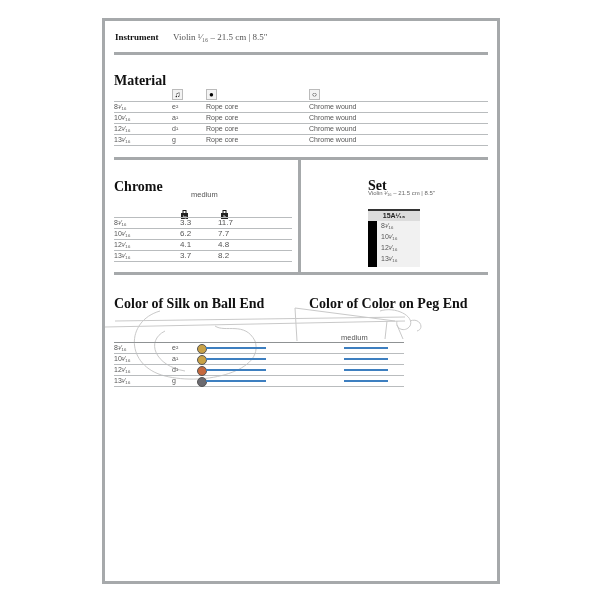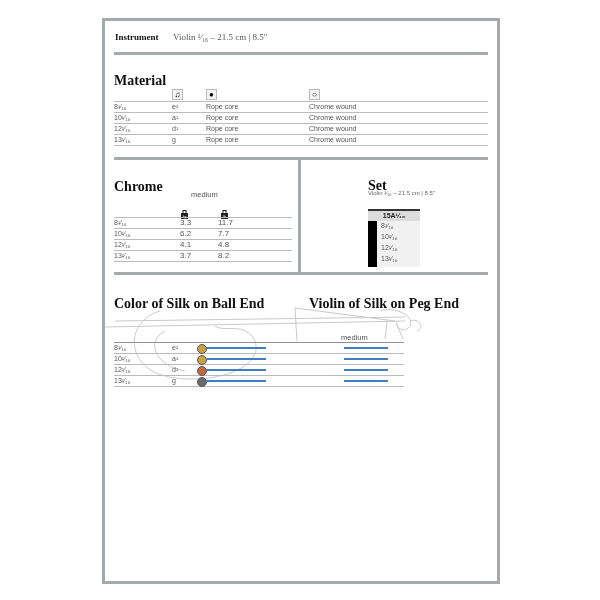--- a/index.html
+++ b/index.html
@@ -141,21 +141,21 @@
       <path d="M60 310 C 40 320, 50 345, 80 350"></path>
       <path d="M190 287 L 290 300"></path>
       <path d="M190 287 L 192 320"></path>
       <path d="M275 290 C 290 285, 310 295, 305 305 C 300 312, 290 308, 292 300"></path>
       <path d="M305 300 C 315 296, 320 308, 312 310"></path>
       <path d="M282 300 L 280 318 M 292 304 L 298 318"></path>
     </g>
   </svg>
 
   <div class="sec-title" style="left:9px; top:275px;">Color of Silk on Ball End</div>
-  <div class="sec-title" style="left:204px; top:275px;">Violin of Silk on Peg End</div>
+  <div class="sec-title" style="left:204px; top:275px;">Color of Color on Peg End</div>
   <div class="gcell" style="left:236px; top:312px; font-size:7.5px;">medium</div>
   <div style="position:absolute; left:9px; top:321px; width:290px; border-top:1px solid #8f9294;"></div>
   <div id="silk-rows">
       <div class="row" style="top: 322px; width: 290px;">
         <span class="c" style="left:0">8¹⁄₁₆</span>
         <span class="c" style="left:58px">e²</span>
         <span class="knot" style="left:83px; top:1px; background:#c9a247; border:1px solid #555"></span>
         <span class="string-line" style="left:92px; top:4px; width:60px; background:#3d7fc0"></span>
         <span class="string-line" style="left:230px; top:4px; width:44px; background:#3d7fc0"></span>
       </div>

